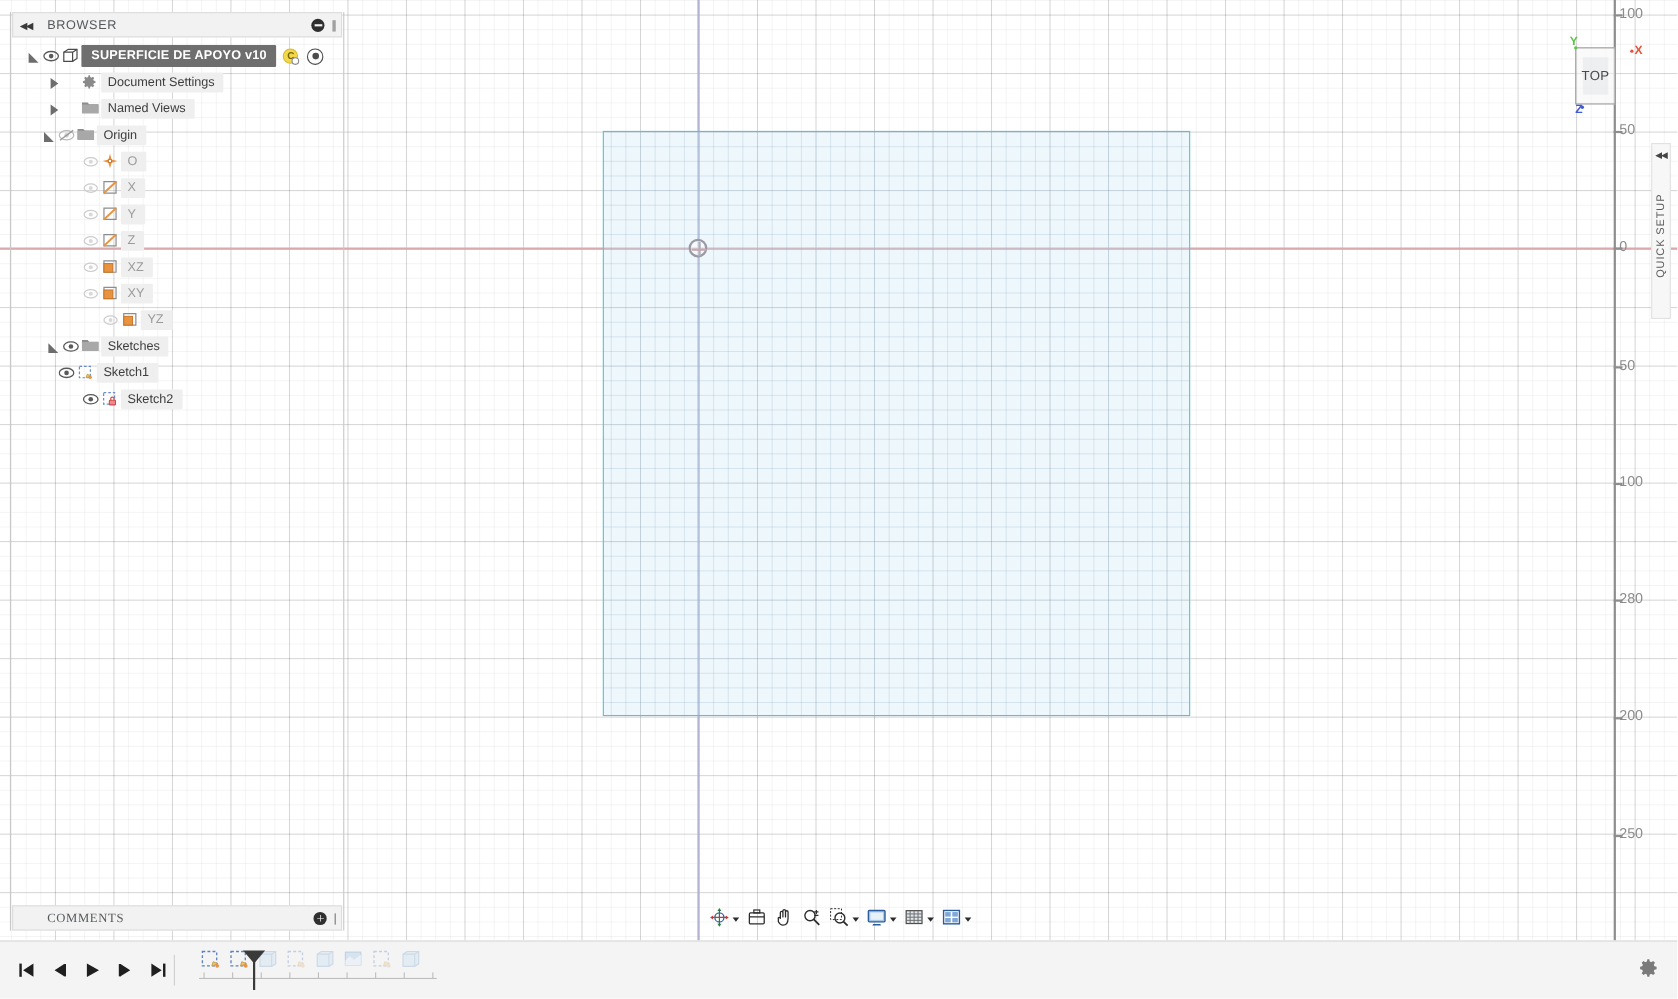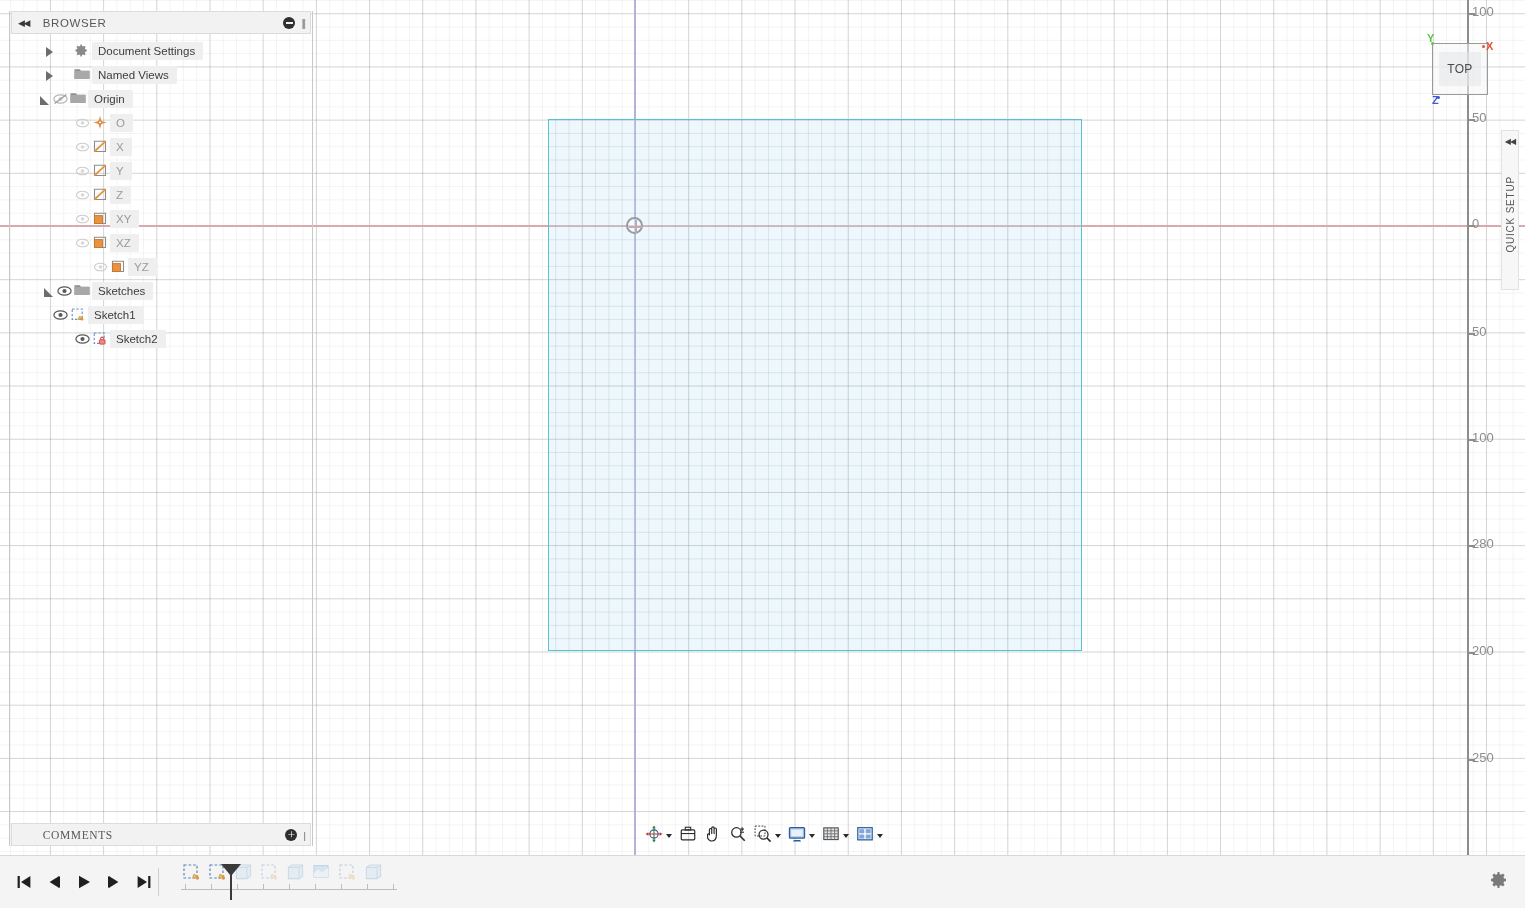--- a/index.html
+++ b/index.html
@@ -71,21 +71,21 @@
   .tick {
     position: absolute; left: 0; width: 8px; height: 2px; background: #8d8d8d;
   }
   .tick-label {
     position: absolute; left: 10px; font-size: 13px; color: #8c8c8c;
     transform: translateY(-9px); white-space: nowrap;
   }
 
   
   #viewcube {
-    position: absolute; left: 1432px; top: 43px; width: 56px; height: 52px;
+    position: absolute; left: 1432px; top: 43px; width: 37px; height: 52px;
     border: 1px solid #9a9a9a; background: rgba(245,245,245,0.55);
   }
   #viewcube .face {
     position:absolute; inset:8px 6px; background: rgba(226,229,232,0.55);
     display:flex; align-items:center; justify-content:center;
     font-size: 12px; color: #4a4a4a; letter-spacing: .3px;
   }
   .axis-lbl { position:absolute; font-size: 11px; font-weight: bold; }
   .axis-x { color: #e8503a; left: 1486px; top: 40px; }
   .axis-y { color: #5ec24a; left: 1427px; top: 32px; }
@@ -277,20 +277,38 @@
   <div id="browser">
 
     <div class="panel-bar" id="browser-bar">
       <span class="collapse">◀◀</span>
       <span class="panel-title">BROWSER</span>
       <span class="dot-btn minus"></span>
       <span class="grip">|||</span>
     </div>
 
     <div id="tree">
+        <div class="node root" style="padding-left: 14px;">
+          <span class="arrow down"></span>
+          <span class="eye">
+            <svg width="15" height="12" viewBox="0 0 15 12">
+              <ellipse cx="7.5" cy="6" rx="6.6" ry="4.2" fill="none" stroke="#5a5a5a" stroke-width="1.2"></ellipse>
+              <circle cx="7.5" cy="6" r="2.1" fill="#5a5a5a"></circle>
+            </svg>
+          </span>
+          <span class="ic">
+            <svg width="16" height="15" viewBox="0 0 16 15">
+              <path fill="#ffffff" stroke="#4a4a4a" stroke-width="1.1" d="M2 4.4l4-2.6 8 .1v8.3l-4 2.6H2z"></path>
+              <path fill="none" stroke="#4a4a4a" stroke-width="1.1" d="M2 4.4h8v8.4M10 4.4l4-2.5"></path>
+            </svg>
+          </span>
+          <span class="lbl">SUPERFICIE DE APOYO v10</span>
+          <span class="badge-yellow">C</span>
+          <span class="target-ic"></span>
+        </div>
         <div class="node" style="padding-left: 32px;">
           <span class="arrow right"></span>
           <span class="eye"></span>
           <span class="ic">
             <svg width="15" height="15" viewBox="0 0 20 20">
               <path fill="#8a8a8a" d="M10 6.6a3.4 3.4 0 100 6.8 3.4 3.4 0 000-6.8zm0 5.2a1.8 1.8 0 110-3.6 1.8 1.8 0 010 3.6z"></path>
               <path fill="#8a8a8a" d="M17 11.2v-2.4l-2-.35a5.4 5.4 0 00-.62-1.5l1.18-1.66-1.7-1.7-1.66 1.18a5.4 5.4 0 00-1.5-.62L10.4 2H8.6l-.35 2.15c-.53.14-1.03.35-1.5.62L5.1 3.6l-1.7 1.7 1.18 1.65c-.27.47-.48.97-.62 1.5L2 8.8v2.4l1.96.35c.14.53.35 1.03.62 1.5L3.4 14.7l1.7 1.7 1.65-1.18c.47.27.97.48 1.5.62L8.6 18h1.8l.3-2.16c.53-.14 1.03-.35 1.5-.62l1.66 1.18 1.7-1.7-1.18-1.65c.27-.47.48-.97.62-1.5L17 11.2z"></path>
             </svg>
           </span>
           <span class="lbl">Document Settings</span>
@@ -394,37 +412,37 @@
               <ellipse cx="7.5" cy="6" rx="6" ry="3.8" fill="none" stroke="#cdcdcd" stroke-width="1.1"></ellipse>
               <circle cx="7.5" cy="6" r="1.8" fill="#d8d8d8"></circle>
             </svg>
           </span>
           <span class="ic">
             <svg width="16" height="15" viewBox="0 0 16 15">
               <path fill="none" stroke="#8d8d8d" stroke-width="1.1" d="M2.5 2.2h11v10.3h-11z"></path>
               <rect x="2.5" y="4.6" width="8" height="7.9" fill="#e8933f" stroke="#c9752a" stroke-width="0.9"></rect>
             </svg>
           </span>
-          <span class="lbl dim">XY</span>
+          <span class="lbl dim">XZ</span>
         </div>
         <div class="node" style="padding-left: 50px;">
           <span class="arrow none"></span>
           <span class="eye">
             <svg width="15" height="12" viewBox="0 0 15 12">
               <ellipse cx="7.5" cy="6" rx="6" ry="3.8" fill="none" stroke="#cdcdcd" stroke-width="1.1"></ellipse>
               <circle cx="7.5" cy="6" r="1.8" fill="#d8d8d8"></circle>
             </svg>
           </span>
           <span class="ic">
             <svg width="16" height="15" viewBox="0 0 16 15">
               <path fill="none" stroke="#8d8d8d" stroke-width="1.1" d="M2.5 2.2h11v10.3h-11z"></path>
               <rect x="2.5" y="4.6" width="8" height="7.9" fill="#e8933f" stroke="#c9752a" stroke-width="0.9"></rect>
             </svg>
           </span>
-          <span class="lbl dim">XZ</span>
+          <span class="lbl dim">XY</span>
         </div>
         <div class="node" style="padding-left: 68px;">
           <span class="arrow none"></span>
           <span class="eye">
             <svg width="15" height="12" viewBox="0 0 15 12">
               <ellipse cx="7.5" cy="6" rx="6" ry="3.8" fill="none" stroke="#cdcdcd" stroke-width="1.1"></ellipse>
               <circle cx="7.5" cy="6" r="1.8" fill="#d8d8d8"></circle>
             </svg>
           </span>
           <span class="ic">

